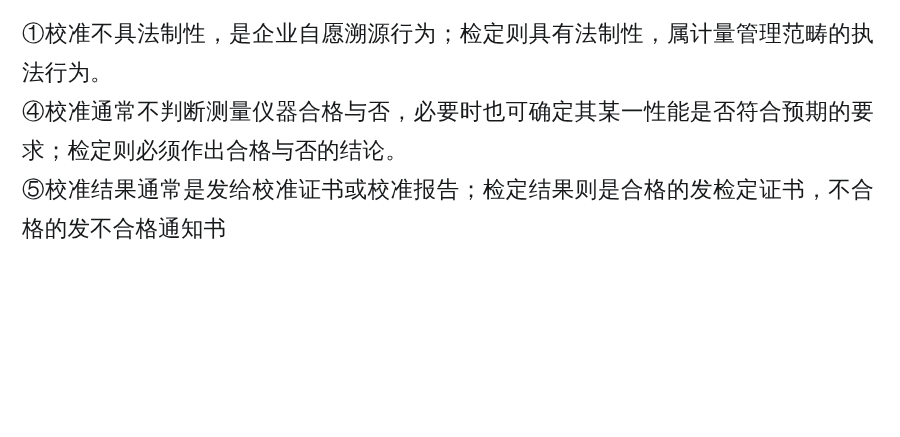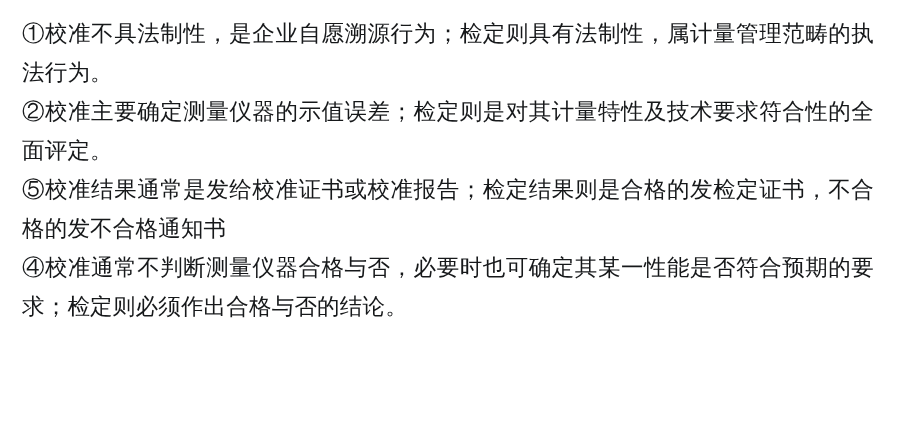--- a/index.html
+++ b/index.html
@@ -36,17 +36,16 @@
   .para + .para {
     margin-top: 0px;
   }
 </style>
 </head>
 <body>
 
 <div class="page">
   <div class="doc-body">
     <p class="para">①校准不具法制性，是企业自愿溯源行为；检定则具有法制性，属计量管理范畴的执法行为。</p>
-    <p class="para">②校准主要确定测量仪器的示值误差；检定则是对其计量特性及技术要求符合性的全面评定。</p>
+    <p class="para">④校准通常不判断测量仪器合格与否，必要时也可确定其某一性能是否符合预期的要求；检定则必须作出合格与否的结论。</p>
     <p class="para">⑤校准结果通常是发给校准证书或校准报告；检定结果则是合格的发检定证书，不合格的发不合格通知书</p>
-    <p class="para">④校准通常不判断测量仪器合格与否，必要时也可确定其某一性能是否符合预期的要求；检定则必须作出合格与否的结论。</p>
   </div>
 </div>
 
 </body></html>

